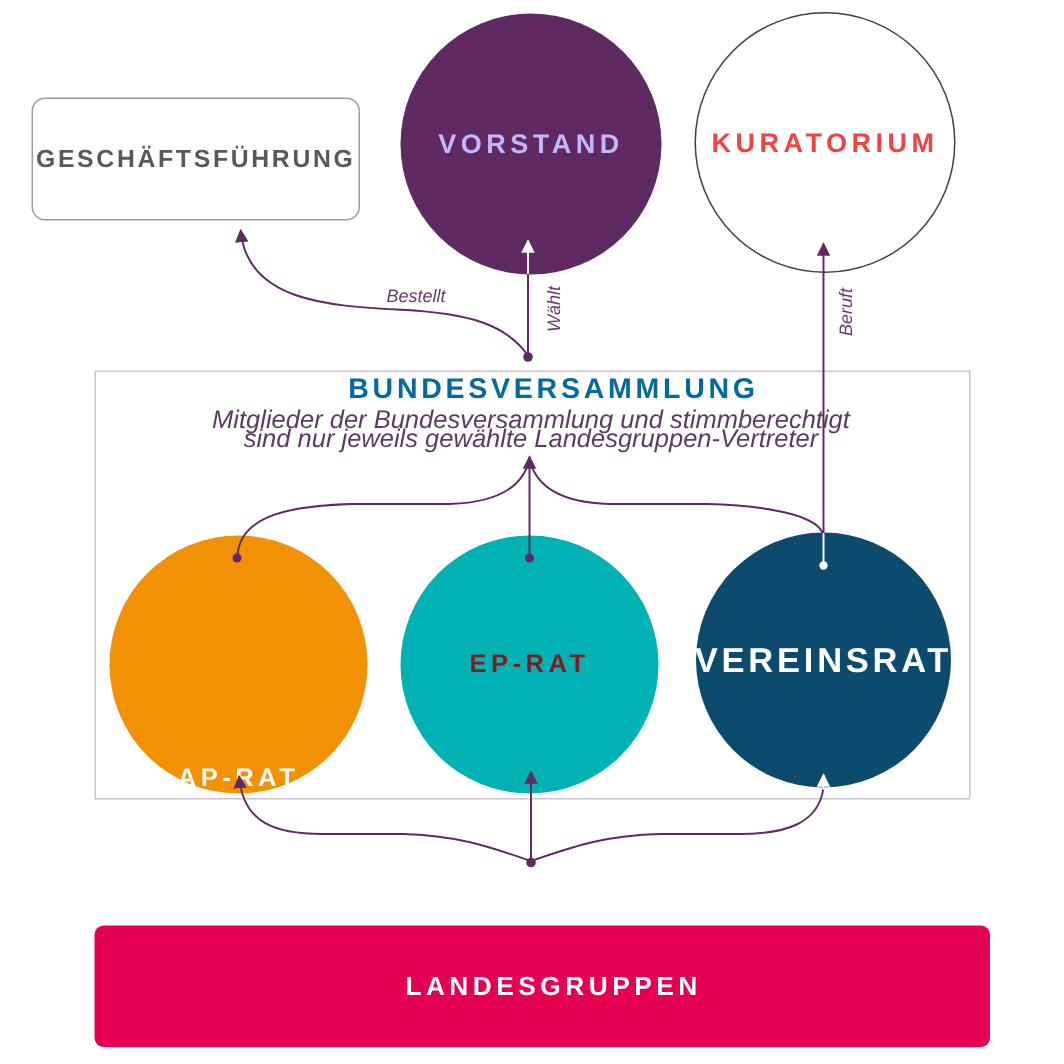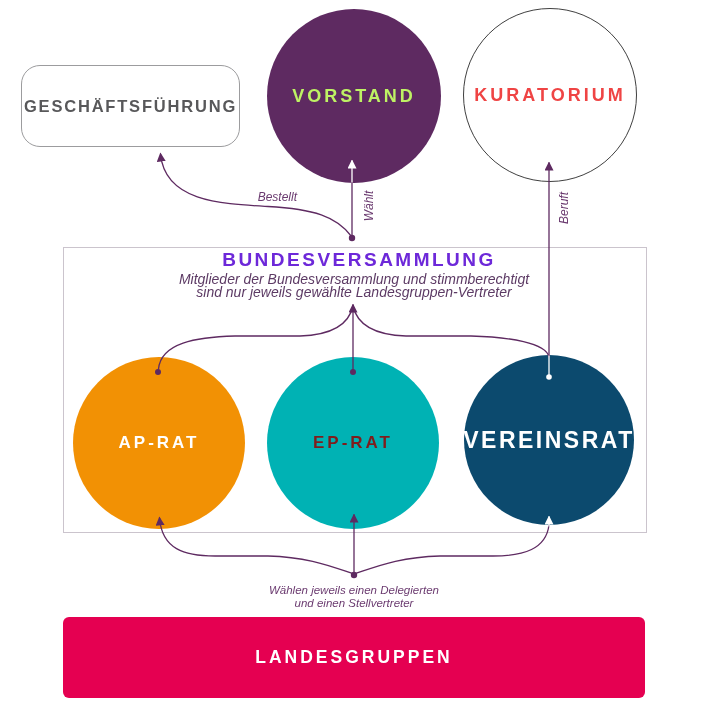--- a/index.html
+++ b/index.html
@@ -3,39 +3,39 @@
 <meta charset="utf-8">
 <style>
   html,body{margin:0;padding:0;background:#ffffff;}
   #stage{
     position:relative;width:709px;height:709px;background:#ffffff;overflow:hidden;
     font-family:"Liberation Sans", sans-serif;
   }
   .abs{position:absolute;}
   
   .gf-box{
-    left:21px;top:65px;width:217px;height:80px;border:1.5px solid #9C9C9E;border-radius:19px;
+    left:21px;top:65px;width:217px;height:80px;border:1.5px solid #9C9C9E;border-radius:9px;
     display:flex;flex-direction:column;align-items:center;justify-content:center;gap:5px;background:#fff;
   }
   .gf-box span{font-weight:bold;font-size:16.5px;letter-spacing:1.8px;color:#58585A;white-space:nowrap;}
   .circle{
     border-radius:50%;display:flex;align-items:center;justify-content:center;
     font-weight:bold;letter-spacing:3px;text-align:center;
   }
-  .vorstand{left:267px;top:9px;width:174px;height:174px;background:#5E2A61;color:#bef264;font-size:18px;}
+  .vorstand{left:267px;top:9px;width:174px;height:174px;background:#5E2A61;color:#c4b5fd;font-size:18px;}
   .kuratorium{left:463px;top:8px;width:174px;height:174px;background:#ffffff;border:1.4px solid #404040;color:#ef4444;font-size:18px;box-sizing:border-box;}
   .bv-frame{left:63px;top:247px;width:582px;height:284px;border:1px solid #CBC4CD;background:#ffffff;}
-  .bv-title{left:68px;top:249px;width:582px;text-align:center;font-weight:bold;font-size:19px;letter-spacing:2.5px;color:#6d28d9;}
-  .bv-sub{left:63px;top:273px;width:582px;text-align:center;font-style:italic;font-size:14px;line-height:13px;color:#5C3A64;}
-  .aprat{left:73px;top:357px;width:172px;height:172px;background:#F29104;color:#ffffff;font-size:17px;}
+  .bv-title{left:78px;top:249px;width:582px;text-align:center;font-weight:bold;font-size:19px;letter-spacing:2.5px;color:#0369a1;}
+  .bv-sub{left:63px;top:273px;width:582px;text-align:center;font-style:italic;font-size:17px;line-height:13px;color:#5C3A64;}
+  .aprat{left:73px;top:357px;width:172px;height:172px;background:#F29104;color:#ffffff;font-size:17px;align-items:flex-end;}
   .eprat{left:267px;top:357px;width:172px;height:172px;background:#00B2B4;color:#7f1d1d;font-size:17px;}
   .vereinsrat{left:464px;top:355px;width:170px;height:170px;background:#0c4a6e;color:#ffffff;font-size:23px;letter-spacing:2.5px;}
   .lg-bar{
     left:63px;top:617px;width:582px;height:81px;background:#E50051;border-radius:6px;
-    display:flex;align-items:center;justify-content:center;color:#ffffff;font-weight:bold;font-size:17.5px;letter-spacing:3px;
+    display:flex;align-items:center;justify-content:center;color:#ffffff;font-weight:bold;font-size:17.5px;letter-spacing:3px;padding-left:15px;
   }
   
   .edge-label{font-style:italic;color:#6B3B70;font-size:12px;white-space:nowrap;}
   .lbl-bestellt{left:217px;top:190px;width:80px;text-align:right;}
   .lbl-waehlt{left:344px;top:199px;width:50px;text-align:center;transform:rotate(-90deg);}
   .lbl-beruft{left:539px;top:201px;width:50px;text-align:center;transform:rotate(-90deg);}
   .lbl-waehlen{left:204px;top:584px;width:300px;text-align:center;font-size:11.5px;line-height:13px;}
   
   #arrows{position:absolute;left:0;top:0;width:709px;height:709px;pointer-events:none;z-index:5;}
 </style>
@@ -117,18 +117,14 @@
     <circle cx="352" cy="238" r="3.2" fill="#5E2A61"></circle>
     <circle cx="158" cy="372" r="3" fill="#5E2A61"></circle>
     <circle cx="353" cy="372" r="3" fill="#5E2A61"></circle>
     <circle cx="549" cy="377" r="2.8" fill="#ffffff"></circle>
     <circle cx="354" cy="575" r="3.2" fill="#5E2A61"></circle>
   </svg>
 
   <div class="abs edge-label lbl-bestellt">Bestellt</div>
   <div class="abs edge-label lbl-waehlt">Wählt</div>
   <div class="abs edge-label lbl-beruft">Beruft</div>
-  <div class="abs edge-label lbl-waehlen">
-    <div>Wählen jeweils einen Delegierten</div>
-    <div>und einen Stellvertreter</div>
-  </div>
 
 </div>
 
 </body></html>

